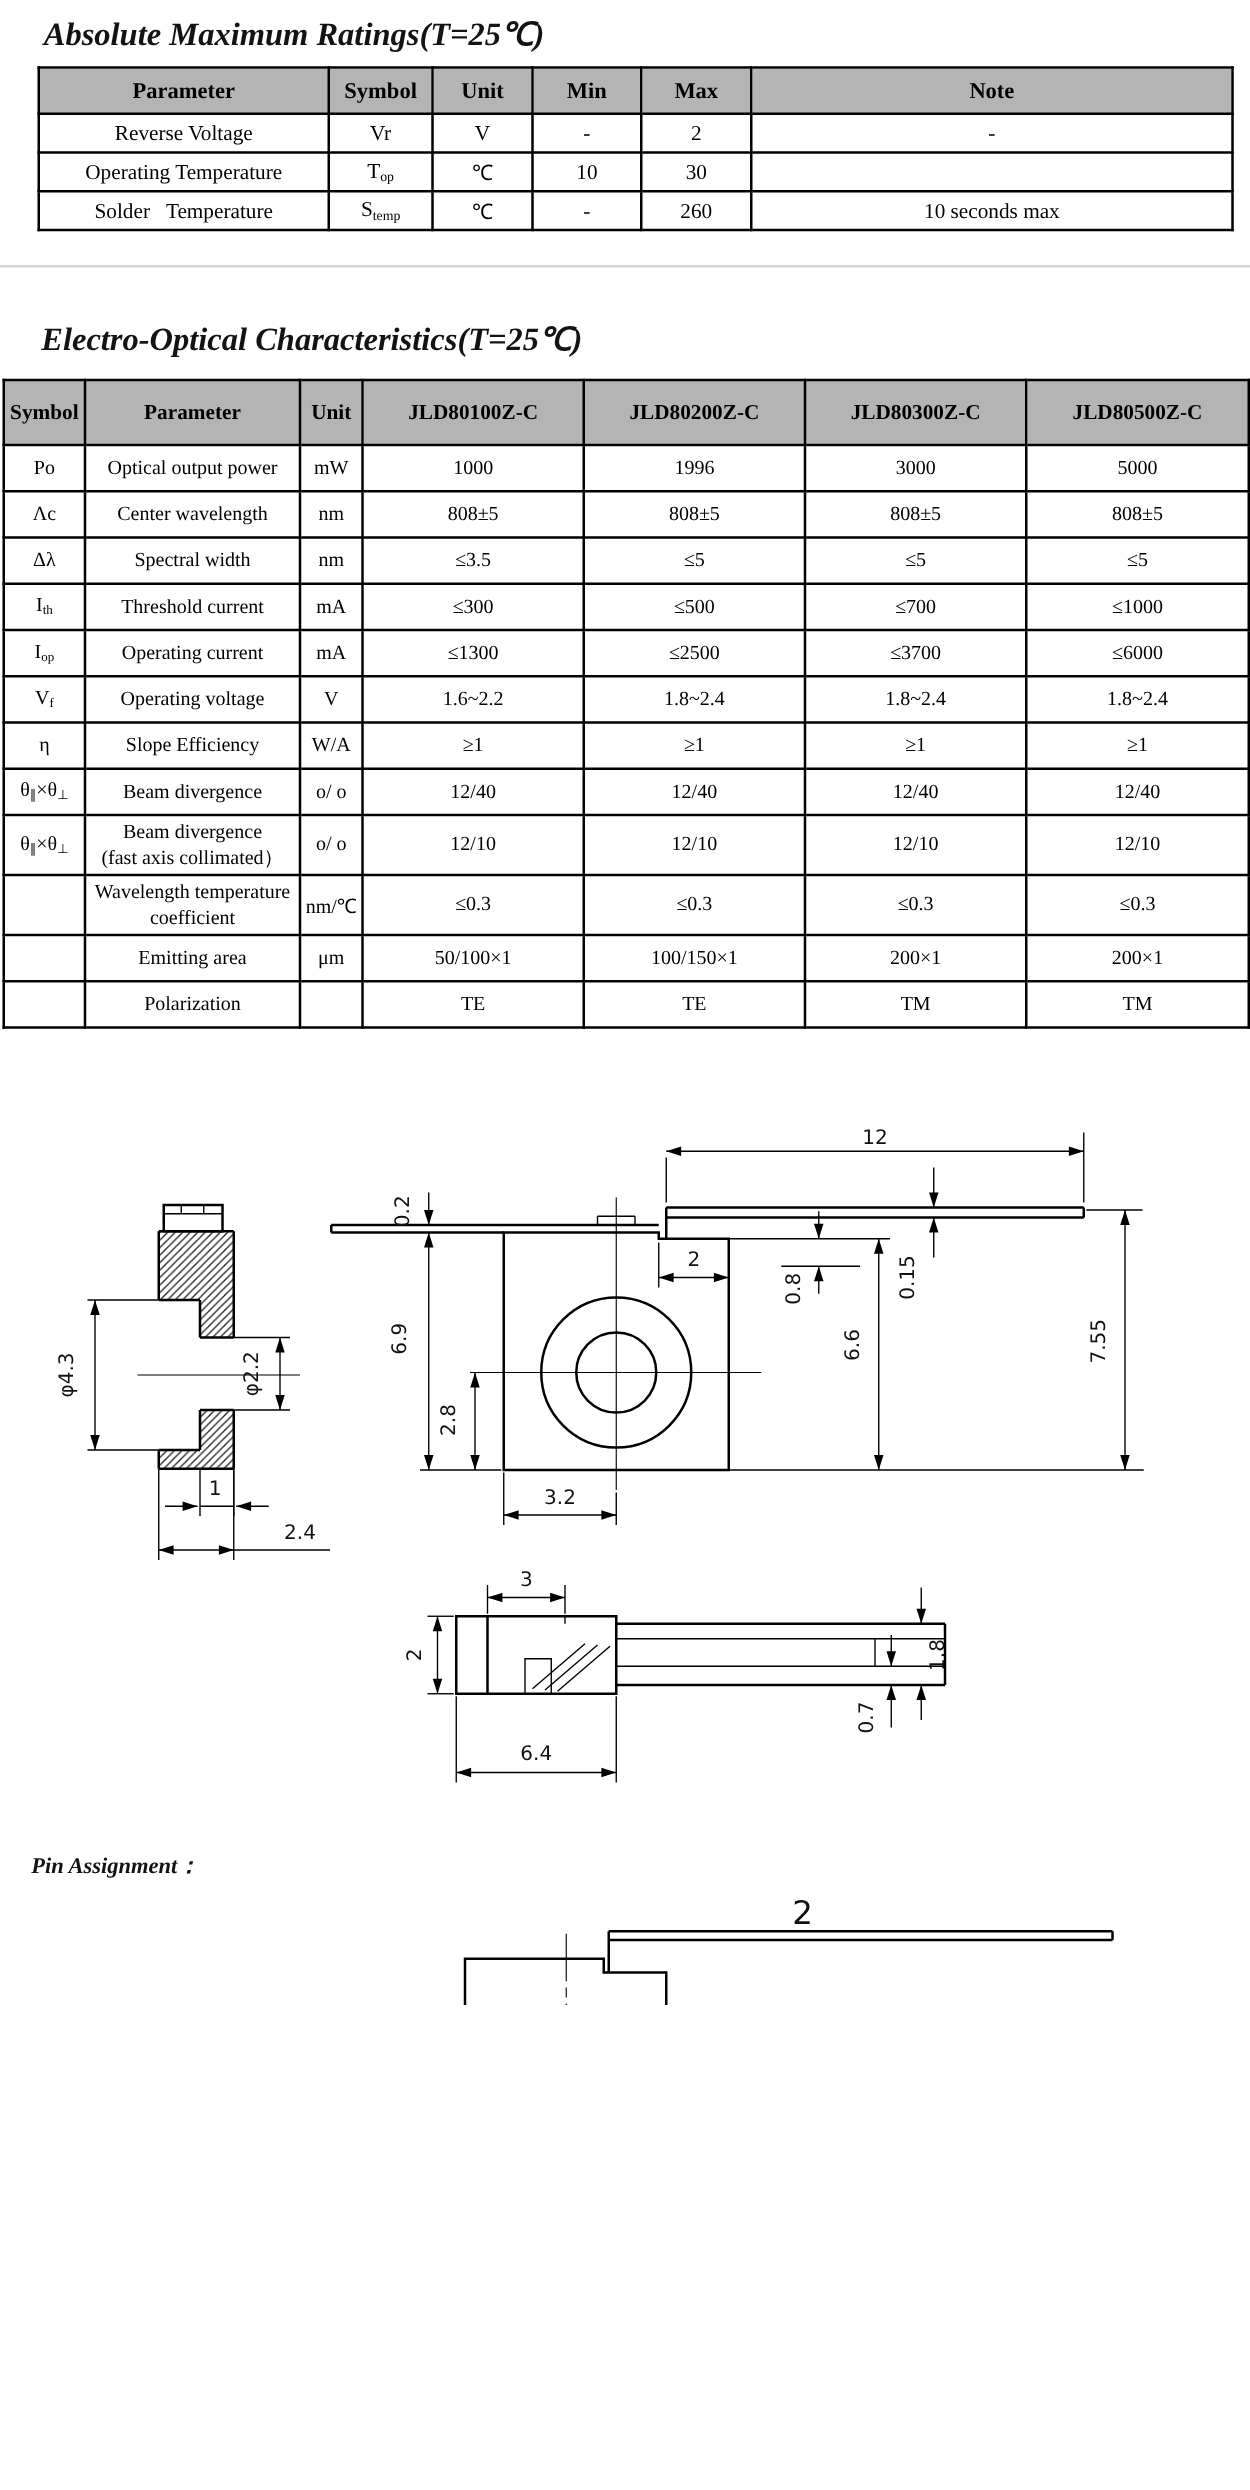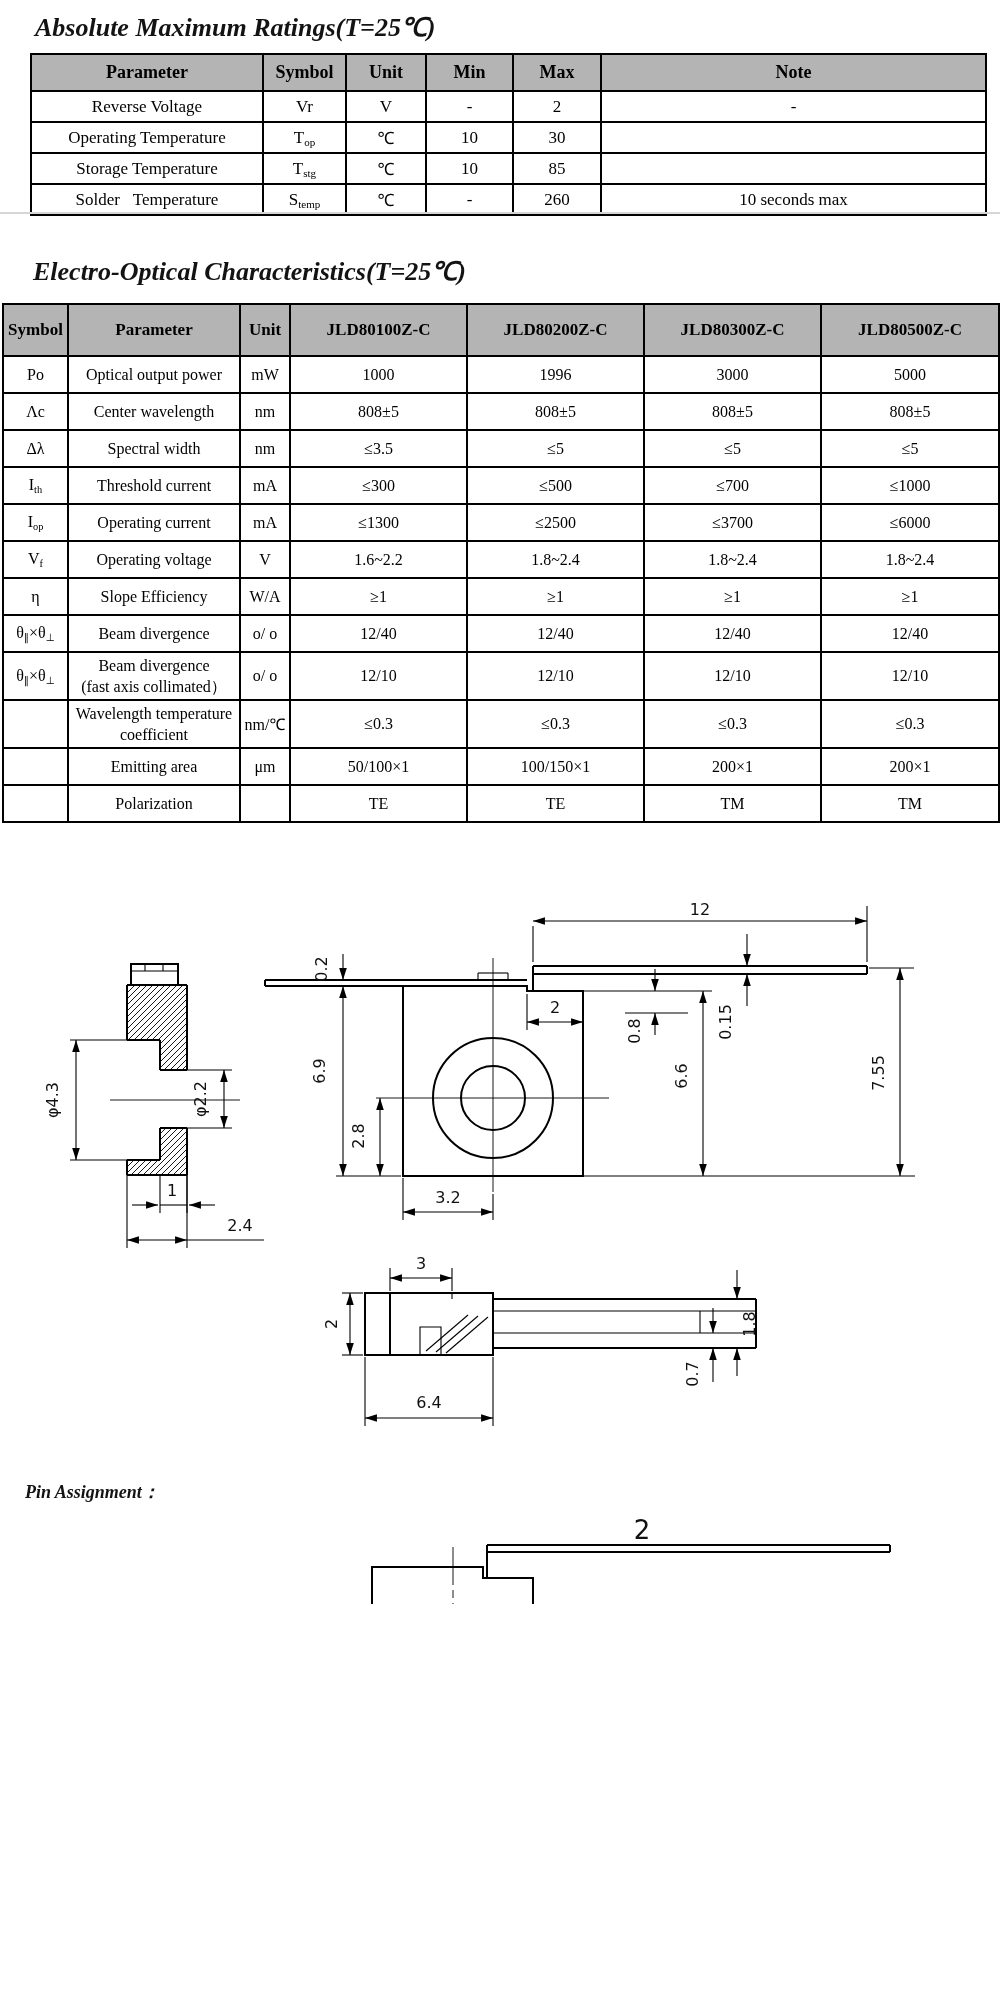--- a/index.html
+++ b/index.html
@@ -73,28 +73,20 @@
         </tr>
         <tr>
           <td>Operating Temperature</td>
           <td><span>T</span><span class="sub">op</span></td>
           <td>℃</td>
           <td>10</td>
           <td>30</td>
           <td></td>
         </tr>
         <tr>
-          <td>Storage Temperature</td>
-          <td><span>T</span><span class="sub">stg</span></td>
-          <td>℃</td>
-          <td>10</td>
-          <td>85</td>
-          <td></td>
-        </tr>
-        <tr>
           <td>Solder&nbsp;&nbsp;&nbsp;Temperature</td>
           <td><span>S</span><span class="sub">temp</span></td>
           <td>℃</td>
           <td>-</td>
           <td>260</td>
           <td>10 seconds max</td>
         </tr>
       </tbody>
   </table>
 

